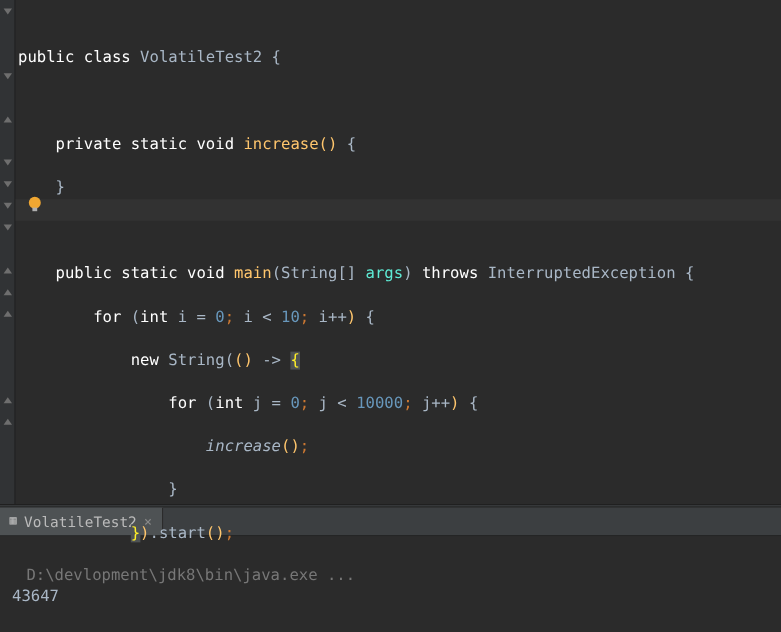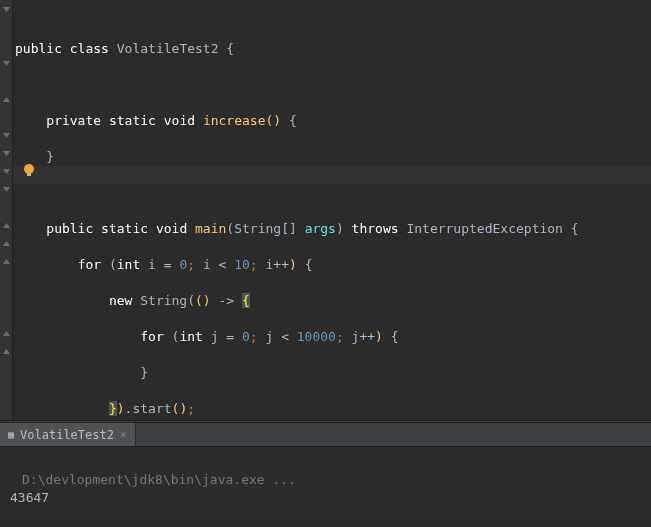--- a/index.html
+++ b/index.html
@@ -193,20 +193,21 @@
     <div class="hl-line"></div>
 <div class="line"><span class="kw">public</span> <span class="kw">class</span> <span class="cls">VolatileTest2</span> <span class="paren">{</span></div>
 <div class="line"></div>
 <div class="line">    <span class="kw">private</span> <span class="kw">static</span> <span class="kw">void</span> <span class="method">increase</span><span class="par-y">(</span><span class="par-y">)</span> <span class="paren">{</span></div>
 <div class="line">    <span class="paren">}</span></div>
 <div class="line"></div>
 <div class="line">    <span class="kw">public</span> <span class="kw">static</span> <span class="kw">void</span> <span class="method">main</span><span class="paren">(</span><span class="ident">String</span><span class="paren">[]</span> <span class="param">args</span><span class="paren">)</span> <span class="kw">throws</span> <span class="ident">InterruptedException</span> <span class="paren">{</span></div>
 <div class="line">        <span class="kw">for</span> <span class="paren">(</span><span class="kw">int</span> <span class="ident">i</span> <span class="ident">=</span> <span class="num">0</span><span class="semi">;</span> <span class="ident">i</span> <span class="ident">&lt;</span> <span class="num">10</span><span class="semi">;</span> <span class="ident">i</span><span class="ident">++</span><span class="par-y">)</span> <span class="paren">{</span></div>
 <div class="line" style="position:relative;z-index:1">            <span class="kw">new</span> <span class="ident">String</span><span class="paren">(</span><span class="par-y">(</span><span class="par-y">)</span> <span class="arrow">-&gt;</span> <span class="caret-brace">{</span></div>
 <div class="line">                <span class="kw">for</span> <span class="paren">(</span><span class="kw">int</span> <span class="ident">j</span> <span class="ident">=</span> <span class="num">0</span><span class="semi">;</span> <span class="ident">j</span> <span class="ident">&lt;</span> <span class="num">10000</span><span class="semi">;</span> <span class="ident">j</span><span class="ident">++</span><span class="par-y">)</span> <span class="paren">{</span></div>
+<div class="line">                    <span class="static-call">increase</span><span class="par-y">(</span><span class="par-y">)</span><span class="semi">;</span></div>
 <div class="line">                <span class="paren">}</span></div>
 <div class="line">            <span class="caret-brace">}</span><span class="par-y">)</span><span class="ident">.</span><span class="ident">start</span><span class="par-y">(</span><span class="par-y">)</span><span class="semi">;</span></div>
 
 
 
 
 
 
   </div>
 </div>

